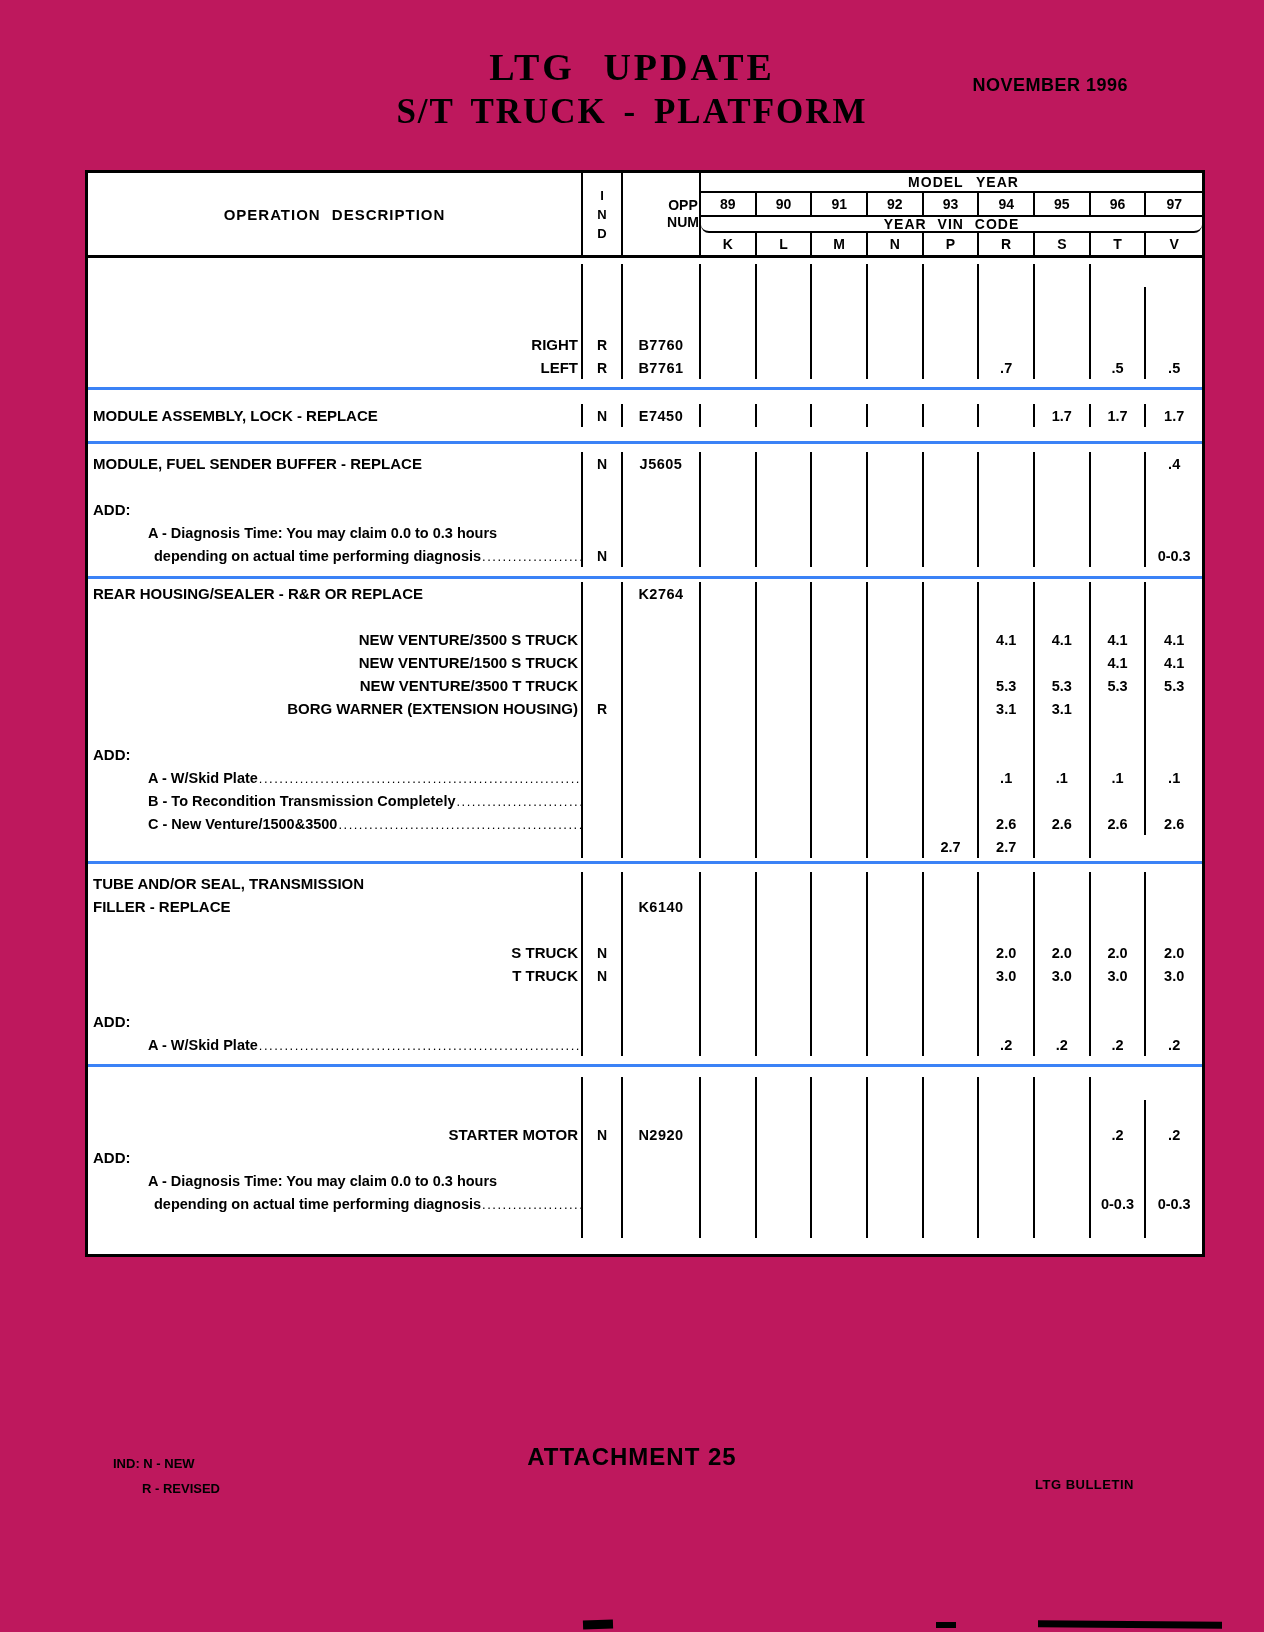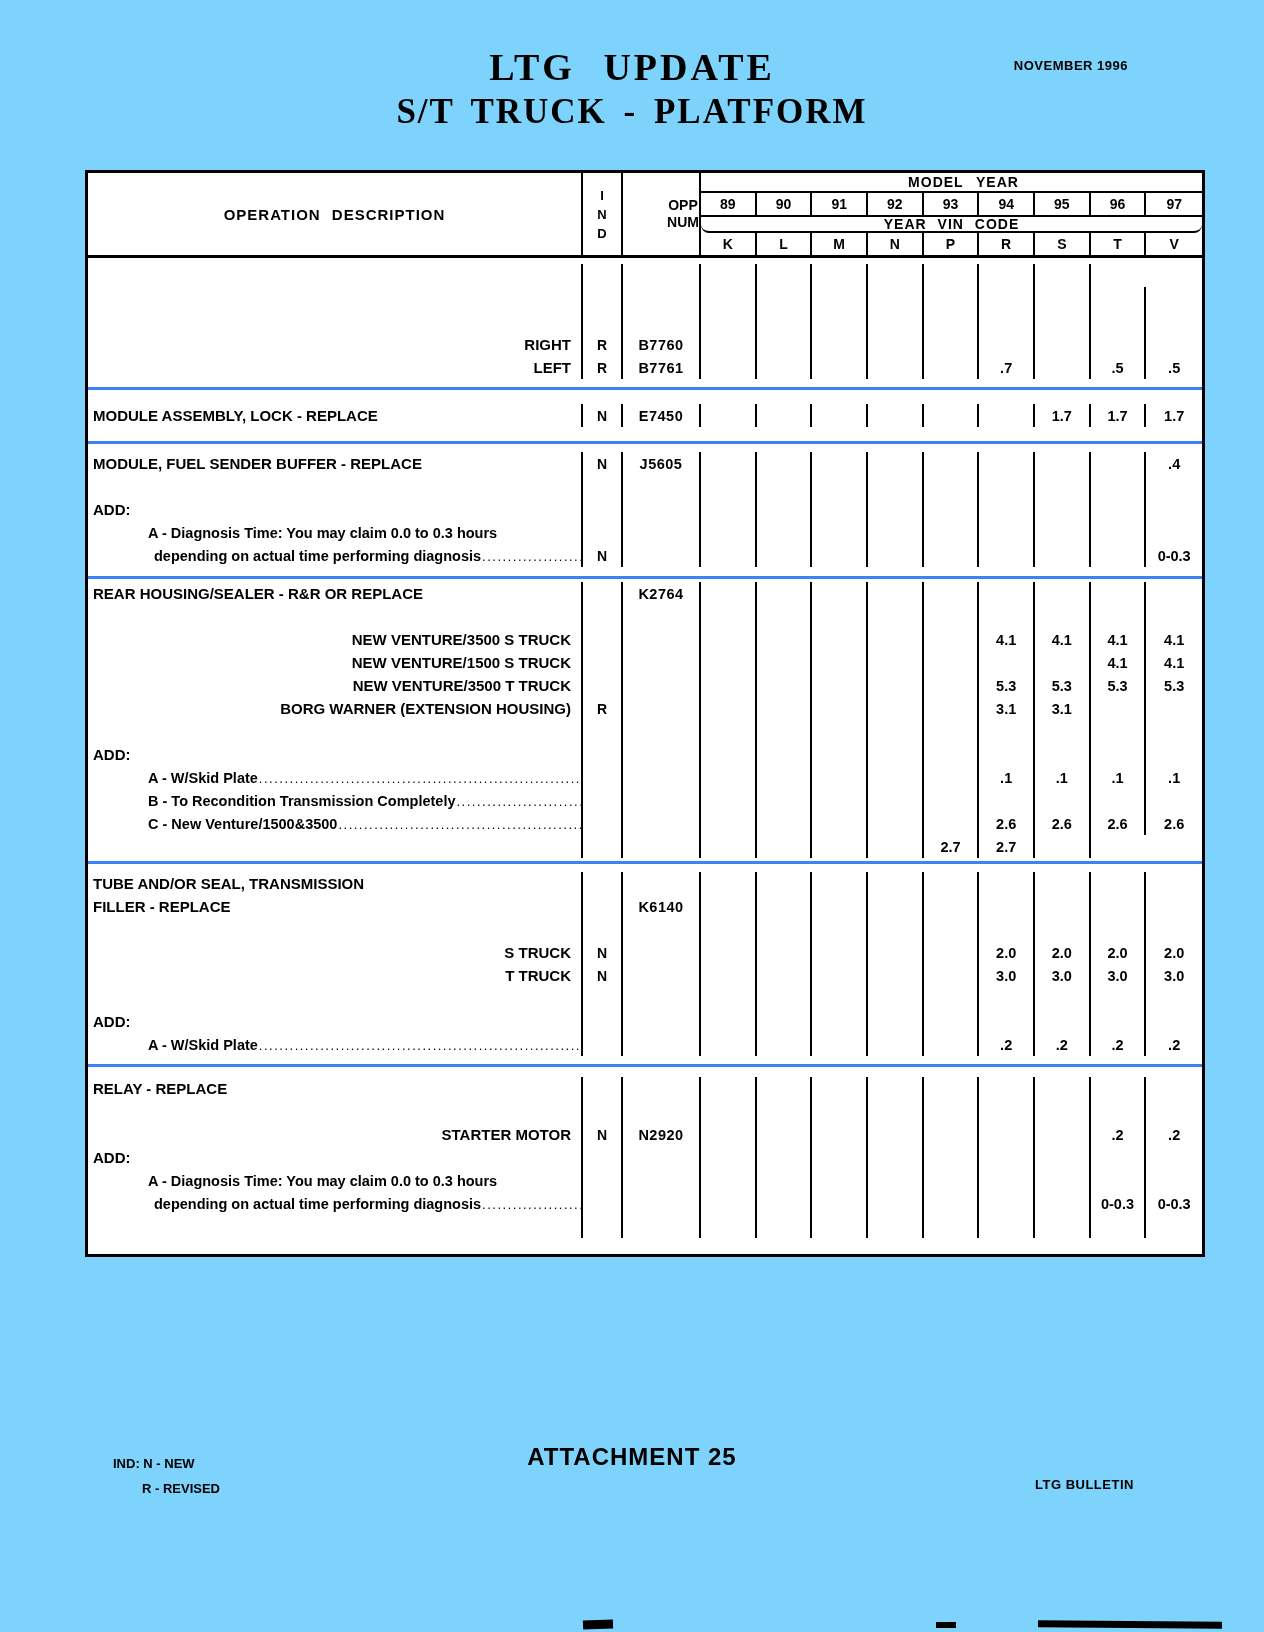--- a/index.html
+++ b/index.html
@@ -1,31 +1,31 @@
 <!DOCTYPE html>
 <html><head>
 <meta charset="utf-8">
 <style>
   html,body { margin:0; padding:0; background:#ffffff; }
   .page {
-    position:relative; width:1264px; height:1632px; background:#7dd3fc;
+    position:relative; width:1264px; height:1632px; background:#be185d;
     color:#000; font-family:"Liberation Sans", sans-serif; overflow:hidden;
   }
 
   
   .title-block { position:absolute; top:46px; left:0; width:100%; text-align:center; }
   .title-line1 {
     font-family:"Liberation Serif", serif; font-weight:bold; font-size:38px;
     letter-spacing:3px; word-spacing:16px; line-height:1.15;
   }
   .title-line2 {
     font-family:"Liberation Serif", serif; font-weight:bold; font-size:35px;
     letter-spacing:2px; word-spacing:6px; line-height:1.25;
   }
-  .date-label { position:absolute; top:58px; right:136px; font-size:13px; font-weight:bold; letter-spacing:0.5px; }
+  .date-label { position:absolute; top:75px; right:136px; font-size:18px; font-weight:bold; letter-spacing:0.5px; }
 
   
   .ltg-table {
     position:absolute; left:85px; top:170px; width:1120px;
     border:3px solid #000; box-sizing:border-box; background:#fff;
   }
   .thead { display:grid; grid-template-columns:495px 40px 78px 1fr; border-bottom:3px solid #000; height:85px; box-sizing:border-box; }
   .h-op { border-right:2px solid #000; display:flex; align-items:center; justify-content:center;
           font-size:15px; font-weight:bold; letter-spacing:1px; word-spacing:6px; }
   .h-ind { border-right:2px solid #000; display:flex; flex-direction:column; align-items:center; justify-content:center;
@@ -51,21 +51,21 @@
   .section.s2 { padding:8px 0 9px 0; }
   .section.s3 { padding:3px 0 3px 0; }
   .section.s4 { padding:8px 0 8px 0; }
   .section.s5 { padding:10px 0 16px 0; }
 
   .trow { display:grid; grid-template-columns:495px 40px 78px repeat(9,1fr); height:23px; }
   .c-desc { border-right:2px solid #000; display:flex; align-items:center; overflow:hidden;
             font-size:15px; padding-left:5px; box-sizing:border-box; }
   .c-desc .txt { white-space:nowrap; }
   .c-desc.a-left  { font-weight:bold; }
-  .c-desc.a-right { justify-content:flex-end; padding-right:10px; font-weight:bold; }
+  .c-desc.a-right { justify-content:flex-end; padding-right:3px; font-weight:bold; }
   .c-desc.a-indent1 { padding-left:60px; font-weight:600; }
   .c-desc.a-indent2 { padding-left:66px; font-weight:600; }
   .c-desc.a-indent1 .txt, .c-desc.a-indent2 .txt { font-size:14.5px; }
   .leader { flex:1 1 auto; overflow:hidden; white-space:nowrap; font-weight:400; font-size:13px;
             letter-spacing:1.5px; align-self:flex-end; line-height:20px; margin-left:1px; }
   .leader::after { content:"...................................................................................................................."; }
   .c-ind { border-right:2px solid #000; display:flex; align-items:center; justify-content:center;
            font-size:14px; font-weight:bold; }
   .c-opp { border-right:2px solid #000; display:flex; align-items:center; justify-content:center;
            font-size:14.5px; font-weight:bold; letter-spacing:0.5px; }
@@ -637,23 +637,20 @@
             <div class="c-val"></div>
             <div class="c-val"></div>
             <div class="c-val">.2</div>
             <div class="c-val">.2</div>
             <div class="c-val">.2</div>
             <div class="c-val">.2</div>
           </div>
         </div>
         <div class="section s5">
           <div class="trow">
-            <div class="c-desc a-left">
-              <span class="txt">RELAY - REPLACE</span>
-            </div>
             <div class="c-ind"></div>
             <div class="c-opp"></div>
             <div class="c-val"></div>
             <div class="c-val"></div>
             <div class="c-val"></div>
             <div class="c-val"></div>
             <div class="c-val"></div>
             <div class="c-val"></div>
             <div class="c-val"></div>
             <div class="c-val"></div>

